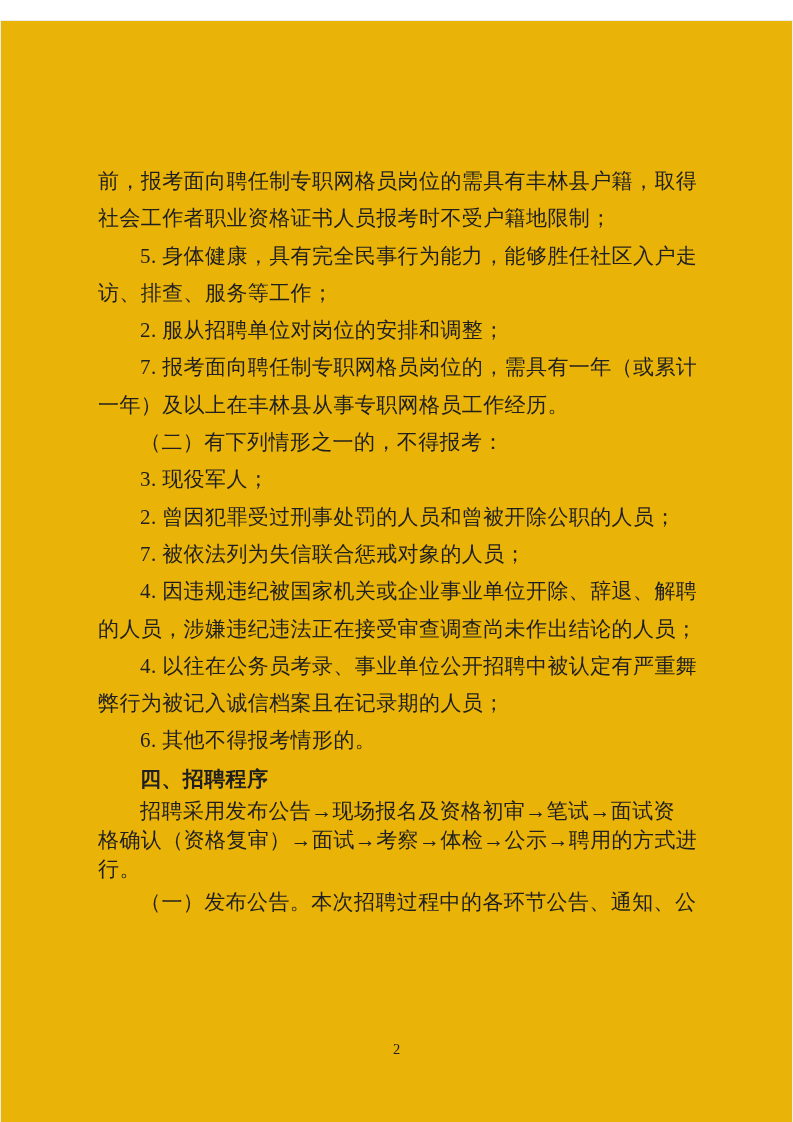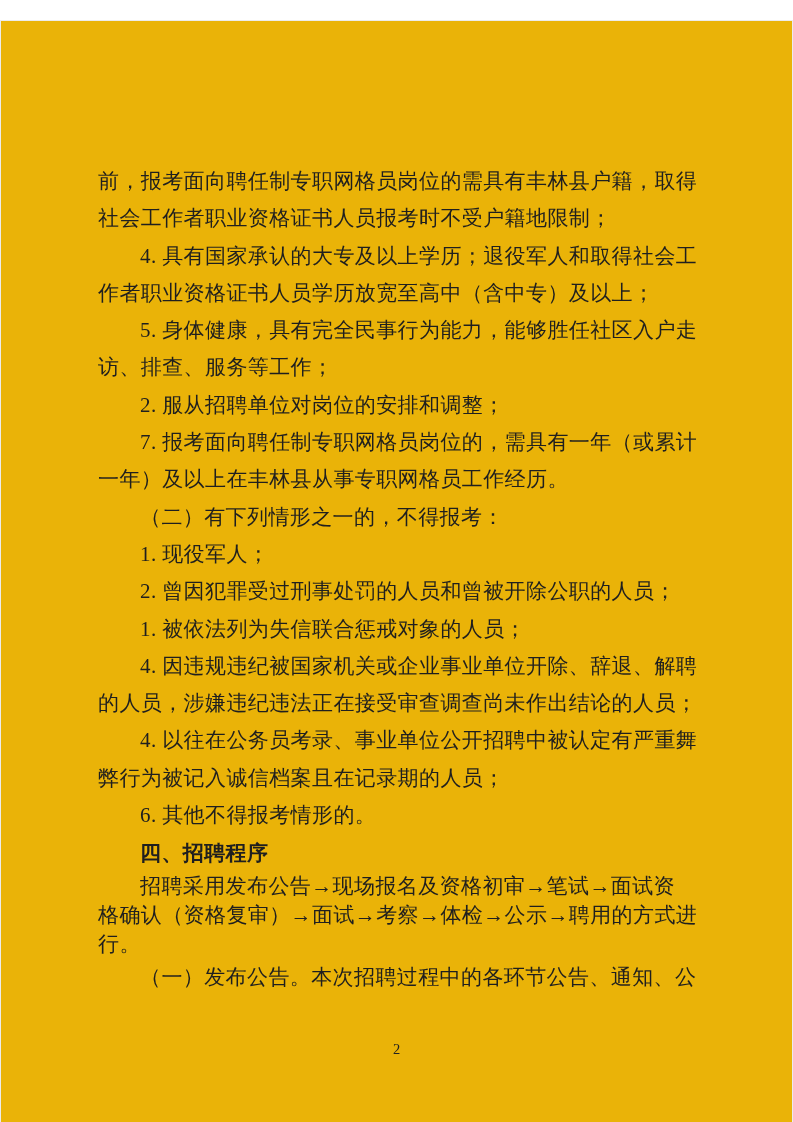--- a/index.html
+++ b/index.html
@@ -60,38 +60,36 @@
 </style>
 </head>
 <body>
 
 <div class="page">
   <div class="content">
 
     <p>前，报考面向聘任制专职网格员岗位的需具有丰林县户籍，取得
 社会工作者职业资格证书人员报考时不受户籍地限制；</p>
 
-    <p class="indent">4. 具有国家承认的大专及以上学历；退役军人和取得社会工
-作者职业资格证书人员学历放宽至高中（含中专）及以上；</p>
 
     <p class="indent">5. 身体健康，具有完全民事行为能力，能够胜任社区入户走
 访、排查、服务等工作；</p>
 
     <p class="indent">2. 服从招聘单位对岗位的安排和调整；</p>
 
     <p class="indent">7. 报考面向聘任制专职网格员岗位的，需具有一年（或累计
 一年）及以上在丰林县从事专职网格员工作经历。</p>
 
     <p class="indent bold-kai">（二）有下列情形之一的，不得报考：</p>
 
-    <p class="indent">1. 现役军人；</p>
+    <p class="indent">3. 现役军人；</p>
 
     <p class="indent">2. 曾因犯罪受过刑事处罚的人员和曾被开除公职的人员；</p>
 
-    <p class="indent">1. 被依法列为失信联合惩戒对象的人员；</p>
+    <p class="indent">7. 被依法列为失信联合惩戒对象的人员；</p>
 
     <p class="indent">4. 因违规违纪被国家机关或企业事业单位开除、辞退、解聘
 的人员，涉嫌违纪违法正在接受审查调查尚未作出结论的人员；</p>
 
     <p class="indent">4. 以往在公务员考录、事业单位公开招聘中被认定有严重舞
 弊行为被记入诚信档案且在记录期的人员；</p>
 
     <p class="indent">6. 其他不得报考情形的。</p>
 
     <p class="section-heading">四、招聘程序</p>

